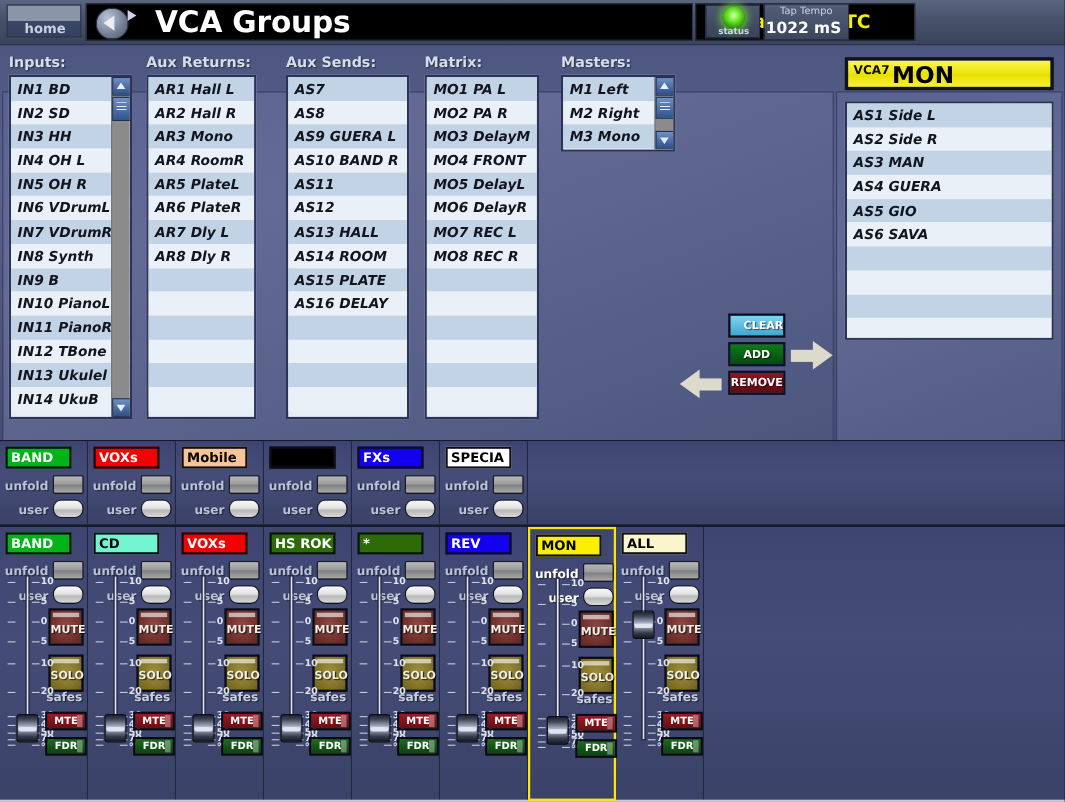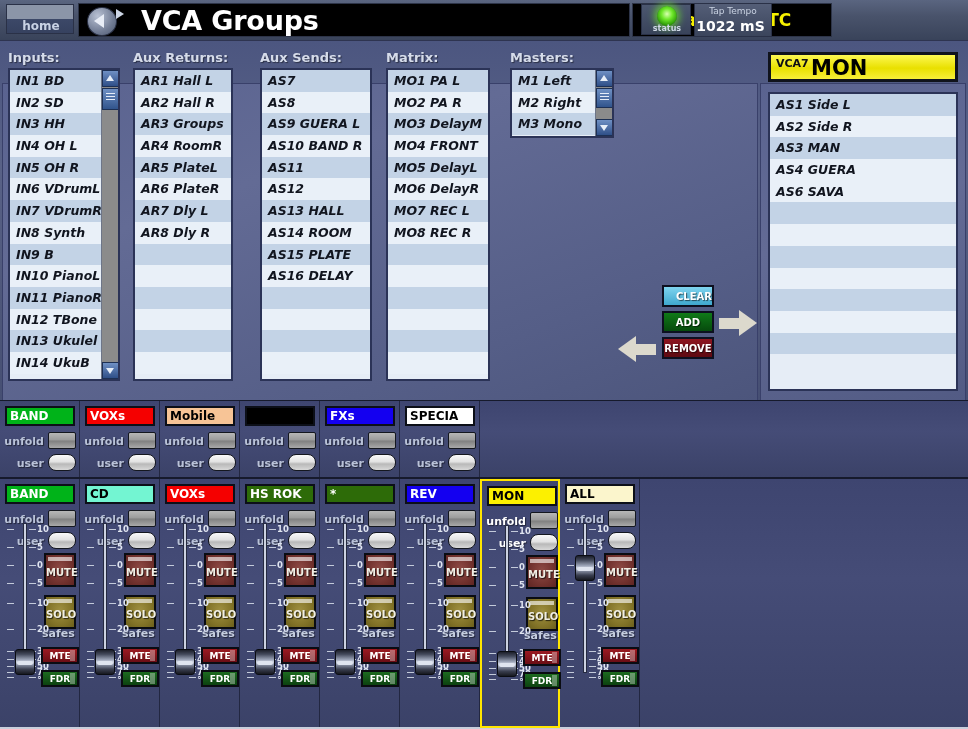--- a/index.html
+++ b/index.html
@@ -224,21 +224,21 @@
   .strip {
     position: absolute; top: 0; width: 80px; height: 100%;
     border-right: 1px solid #222741;
   }
   .strip.sel {
     border: 2px solid #ffe600;
     z-index: 5;
   }
 
   .nameplate {
-    position: absolute; left: 5px; top: 5px; width: 70px; height: 20px;
+    position: absolute; left: 5px; top: 5px; width: 60px; height: 20px;
     border: 2px solid #0c0f18;
     overflow: hidden;
   }
   .nameplate span {
     position: absolute; left: 3px; top: 1px;
     font-size: 12px; font-weight: bold;
     font-family: "DejaVu Sans", sans-serif;
     white-space: nowrap;
   }
 
@@ -395,21 +395,21 @@
           </div>
           <div class="sb-btn dn">
             <div class="tri"></div>
           </div>
         </div>
       </div>
       <div class="col-label" style="left: 133px; top: 50px;">Aux Returns:</div>
       <div class="listbox" style="left: 133px; top: 68px; width: 100px; height: 313px;">
         <div class="listrow alt">AR1 Hall L</div>
         <div class="listrow plain">AR2 Hall R</div>
-        <div class="listrow alt">AR3 Groups</div>
+        <div class="listrow alt">AR3 Mono</div>
         <div class="listrow plain">AR4 RoomR</div>
         <div class="listrow alt">AR5 PlateL</div>
         <div class="listrow plain">AR6 PlateR</div>
         <div class="listrow alt">AR7 Dly L</div>
         <div class="listrow plain">AR8 Dly R</div>
         <div class="listrow alt"></div>
         <div class="listrow plain"></div>
         <div class="listrow alt"></div>
         <div class="listrow plain"></div>
         <div class="listrow alt"></div>
@@ -478,25 +478,26 @@
   </div>
   <div class="arrow-left" style="left:618px; top:336px;">
     <div class="shaft"></div>
       <div class="head"></div>
   </div>
 
   <div class="vca-plate">
     <div class="num">VCA7</div>
     <div class="nm">MON</div>
   </div>
-  <div class="listbox" id="vca-members" style="left:768px; top:92px; width:190px; height:299px;">
+  <div class="listbox" id="vca-members" style="left:768px; top:92px; width:190px; height:217px;">
       <div class="listrow alt">AS1 Side L</div>
       <div class="listrow plain">AS2 Side R</div>
       <div class="listrow alt">AS3 MAN</div>
       <div class="listrow plain">AS4 GUERA</div>
+      <div class="listrow alt">AS5 GIO</div>
       <div class="listrow plain">AS6 SAVA</div>
       <div class="listrow alt"></div>
       <div class="listrow plain"></div>
       <div class="listrow alt"></div>
       <div class="listrow plain"></div>
       <div class="listrow alt"></div>
       <div class="listrow plain"></div>
       <div class="listrow alt"></div>
     </div>
 

